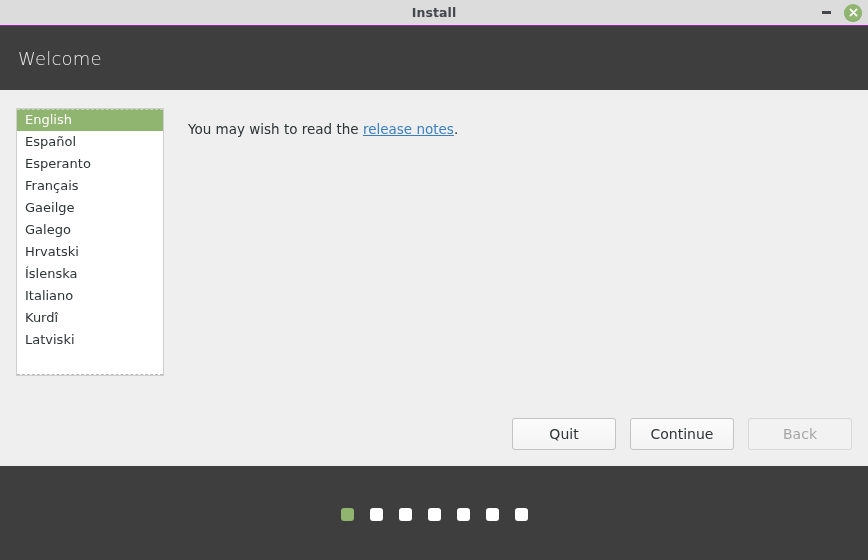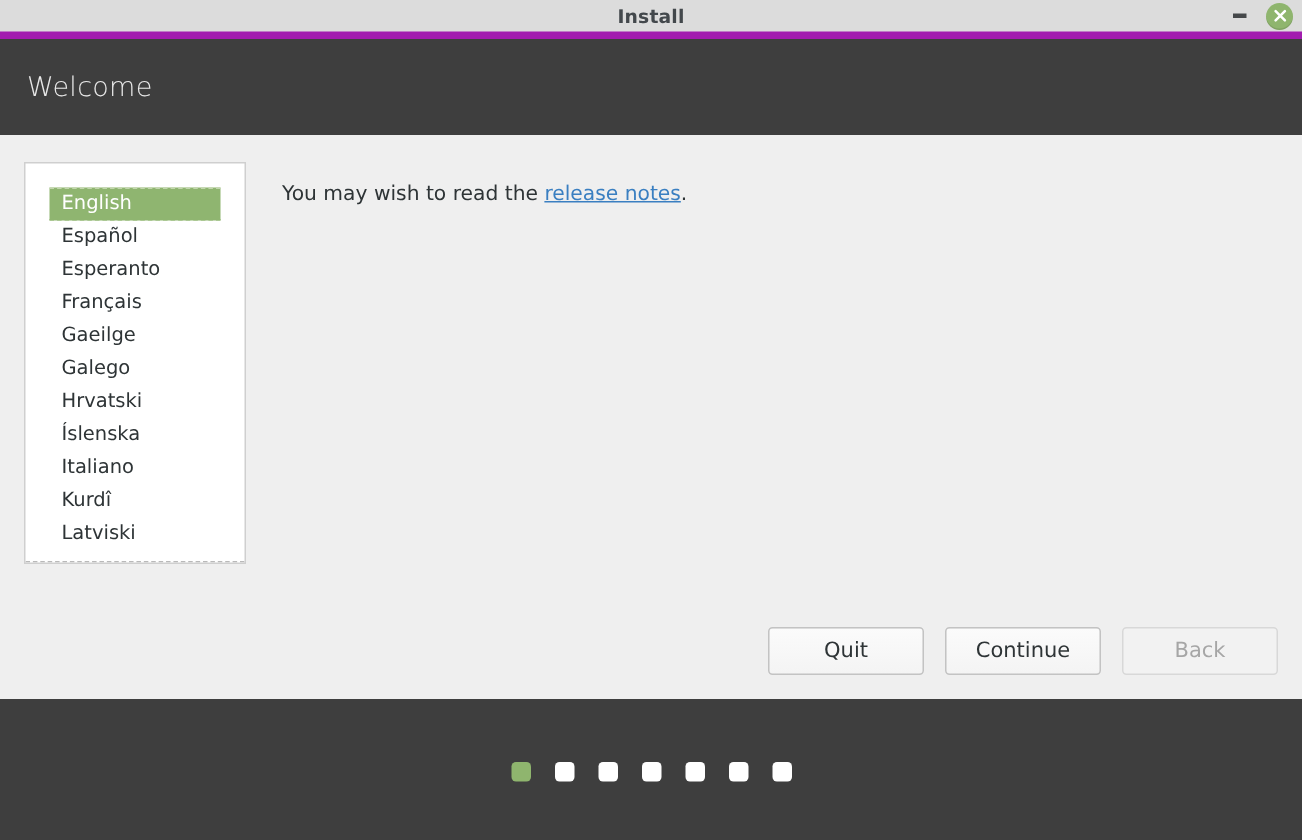--- a/index.html
+++ b/index.html
@@ -23,21 +23,21 @@
     flex-direction: column;
     background: #efefef;
   }
 
   
   .titlebar {
     position: relative;
     height: 26px;
     min-height: 26px;
     background: #dcdcdc;
-    border-bottom: 5px solid #a21caf;
+    border-bottom: 1px solid #a21caf;
     box-sizing: border-box;
     display: flex;
     align-items: center;
     justify-content: center;
   }
   .titlebar-title {
     font-size: 12.5px;
     font-weight: bold;
     color: #43484c;
     letter-spacing: 0.1px;
@@ -108,21 +108,21 @@
   .lang-panel {
     width: 148px;
     min-width: 148px;
   }
   .lang-list {
     background: #ffffff;
     border: 1px solid #cfcfcf;
     box-sizing: border-box;
     width: 148px;
     height: 268px;
-    padding: 16px;
+    padding: 0;
     overflow: hidden;
     position: relative;
   }
   .lang-item {
     height: 22px;
     line-height: 22px;
     padding: 0 0 0 8px;
     font-size: 13px;
     color: #2e3436;
     white-space: nowrap;

